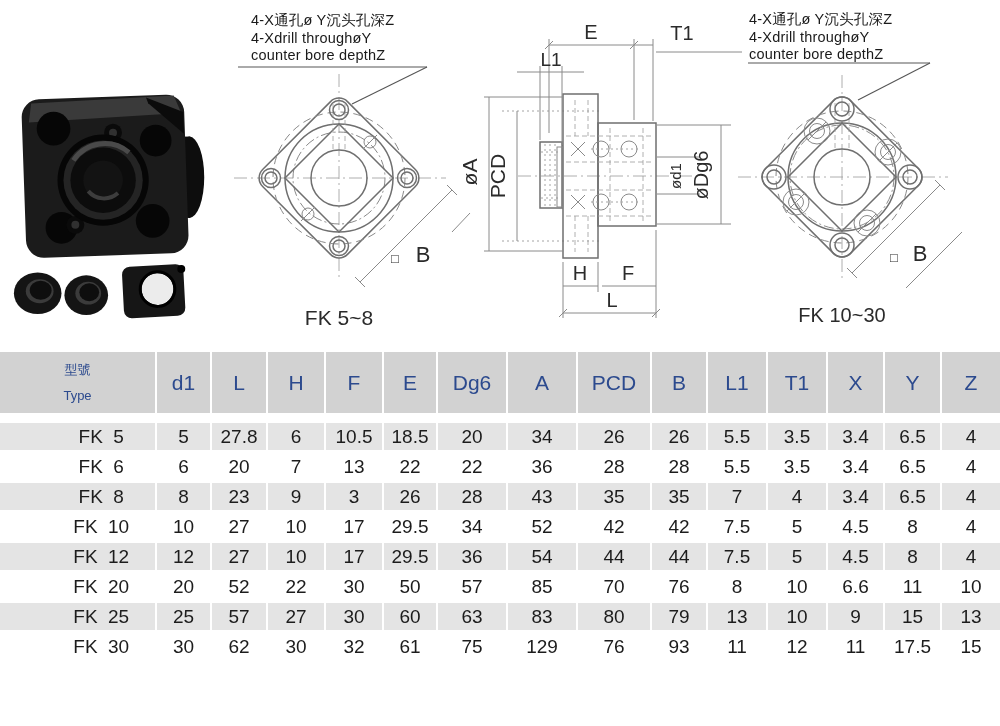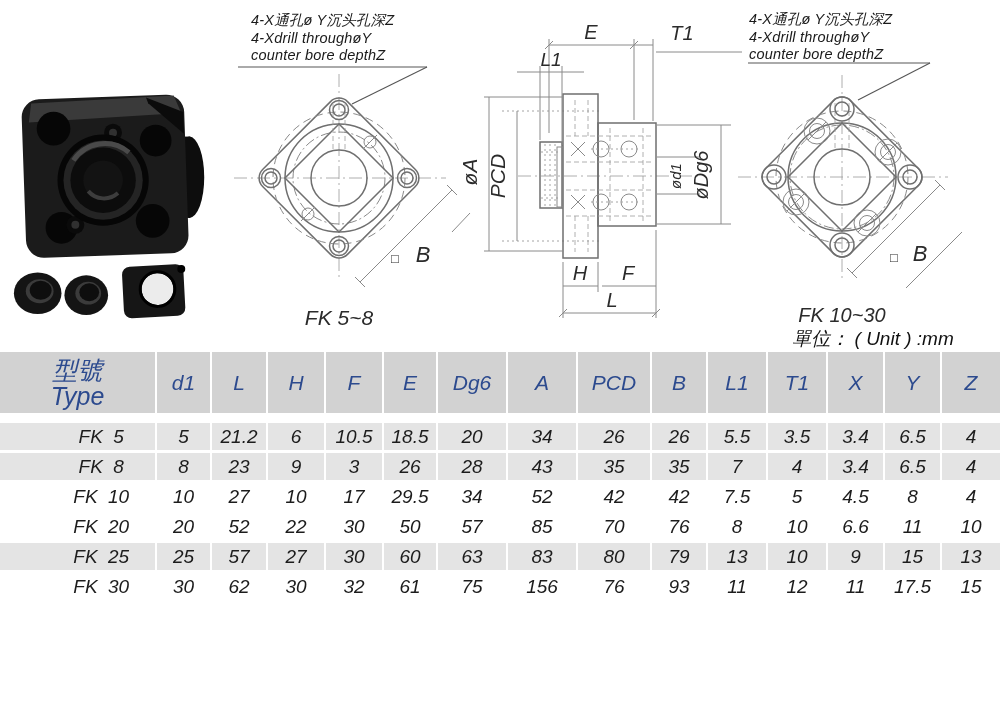--- a/index.html
+++ b/index.html
@@ -1,17 +1,17 @@
 <!DOCTYPE html>
 <html><head>
 <meta charset="utf-8">
 <style>
   html,body{margin:0;padding:0;background:#fff;}
   body{width:1000px;height:726px;font-family:"Liberation Sans",sans-serif;}
-  .scene{position:relative;width:1000px;height:726px;background:#fff;overflow:hidden;font-style:italic;}
+  .scene{position:relative;width:1000px;height:726px;background:#fff;overflow:hidden;}
 
   
   .photo{position:absolute;left:2px;top:58px;width:228px;height:292px;}
 
   
   .annot{position:absolute;font-size:14.5px;line-height:17.5px;color:#1a1a1a;letter-spacing:.2px;white-space:nowrap;}
   .annot-left{left:251px;top:12px;}
   .annot-right{left:749px;top:11px;}
 
   .unit-note{position:absolute;left:778px;top:326px;width:190px;text-align:center;
@@ -26,21 +26,21 @@
   .dot{stroke:#9a9a9a;stroke-width:.9;fill:none;stroke-dasharray:2 3;}
   .lead{stroke:#565656;stroke-width:1.1;fill:none;}
   .lbl{fill:#2b2b2b;font-family:"Liberation Sans",sans-serif;}
 
   
   table.dim{position:absolute;left:0;top:352px;width:1000px;border-collapse:separate;border-spacing:0;table-layout:fixed;}
   table.dim thead th{background:#d2d2d2;color:#2c4a8e;font-weight:normal;font-size:21px;
       height:61px;border-right:2px solid #fff;border-bottom:10px solid #fff;
       vertical-align:middle;text-align:center;padding:0;}
   table.dim thead th:last-child{border-right:none;}
-  th.th-type span{display:block;font-size:25px;line-height:26px;}
+  th.th-type span{display:block;font-size:13px;line-height:26px;}
   table.dim tbody td{height:27px;border-bottom:3px solid #fff;border-right:2px solid #fff;
       text-align:center;vertical-align:middle;font-size:19px;color:#1c1c1c;padding:0;}
   table.dim tbody td:last-child{border-right:none;}
   tr.row-gray td{background:#e4e4e4;}
   tr.row-white td{background:#ffffff;}
   td.cell-type{text-align:left;}
   td.cell-type .fk{display:inline-block;margin-left:37px;width:45px;}
   td.cell-type .size{display:inline-block;}
 </style>
 </head>
@@ -288,21 +288,20 @@
         <line class="thin" x1="962" y1="232" x2="906" y2="288"></line>
         <line class="thin" x1="935" y1="180" x2="945" y2="190"></line>
         <line class="thin" x1="847" y1="268" x2="857" y2="278"></line>
         <text class="lbl" x="894" y="262" font-size="13" text-anchor="middle">□</text>
         <text class="lbl" x="920" y="261" font-size="22" text-anchor="middle">B</text>
       </g>
       <text class="lbl" x="842" y="322" font-size="20" text-anchor="middle">FK 10~30</text>
     </g>
   </svg>
 
-  <div class="unit-note">單位： ( Unit ) :mm</div>
 
   <table class="dim">
     <colgroup>
       <col style="width:157px">
         <col style="width:55px">
         <col style="width:56px">
         <col style="width:58px">
       <col style="width:58px">
         <col style="width:54px">
         <col style="width:70px">
@@ -334,28 +333,45 @@
         <th>T1</th>
         <th>X</th>
         <th>Y</th>
         <th>Z</th>
       </tr>
     </thead>
     <tbody>
         <tr class="row-gray">
           <td class="cell-type"><span class="fk">FK</span><span class="size">5</span></td>
           <td>5</td>
-          <td>21.2</td>
+          <td>27.8</td>
           <td>6</td>
           <td>10.5</td>
           <td>18.5</td>
           <td>20</td>
           <td>34</td>
           <td>26</td>
           <td>26</td>
+          <td>5.5</td>
+          <td>3.5</td>
+          <td>3.4</td>
+          <td>6.5</td>
+          <td>4</td>
+        </tr>
+        <tr class="row-white">
+          <td class="cell-type"><span class="fk">FK</span><span class="size">6</span></td>
+          <td>6</td>
+          <td>20</td>
+          <td>7</td>
+          <td>13</td>
+          <td>22</td>
+          <td>22</td>
+          <td>36</td>
+          <td>28</td>
+          <td>28</td>
           <td>5.5</td>
           <td>3.5</td>
           <td>3.4</td>
           <td>6.5</td>
           <td>4</td>
         </tr>
         <tr class="row-gray">
           <td class="cell-type"><span class="fk">FK</span><span class="size">8</span></td>
           <td>8</td>
           <td>23</td>
@@ -382,20 +398,37 @@
           <td>34</td>
           <td>52</td>
           <td>42</td>
           <td>42</td>
           <td>7.5</td>
           <td>5</td>
           <td>4.5</td>
           <td>8</td>
           <td>4</td>
         </tr>
+        <tr class="row-gray">
+          <td class="cell-type"><span class="fk">FK</span><span class="size">12</span></td>
+          <td>12</td>
+          <td>27</td>
+          <td>10</td>
+          <td>17</td>
+          <td>29.5</td>
+          <td>36</td>
+          <td>54</td>
+          <td>44</td>
+          <td>44</td>
+          <td>7.5</td>
+          <td>5</td>
+          <td>4.5</td>
+          <td>8</td>
+          <td>4</td>
+        </tr>
         <tr class="row-white">
           <td class="cell-type"><span class="fk">FK</span><span class="size">20</span></td>
           <td>20</td>
           <td>52</td>
           <td>22</td>
           <td>30</td>
           <td>50</td>
           <td>57</td>
           <td>85</td>
           <td>70</td>
@@ -424,21 +457,21 @@
           <td>13</td>
         </tr>
         <tr class="row-white">
           <td class="cell-type"><span class="fk">FK</span><span class="size">30</span></td>
           <td>30</td>
           <td>62</td>
           <td>30</td>
           <td>32</td>
           <td>61</td>
           <td>75</td>
-          <td>156</td>
+          <td>129</td>
           <td>76</td>
           <td>93</td>
           <td>11</td>
           <td>12</td>
           <td>11</td>
           <td>17.5</td>
           <td>15</td>
         </tr>
       </tbody>
   </table>

